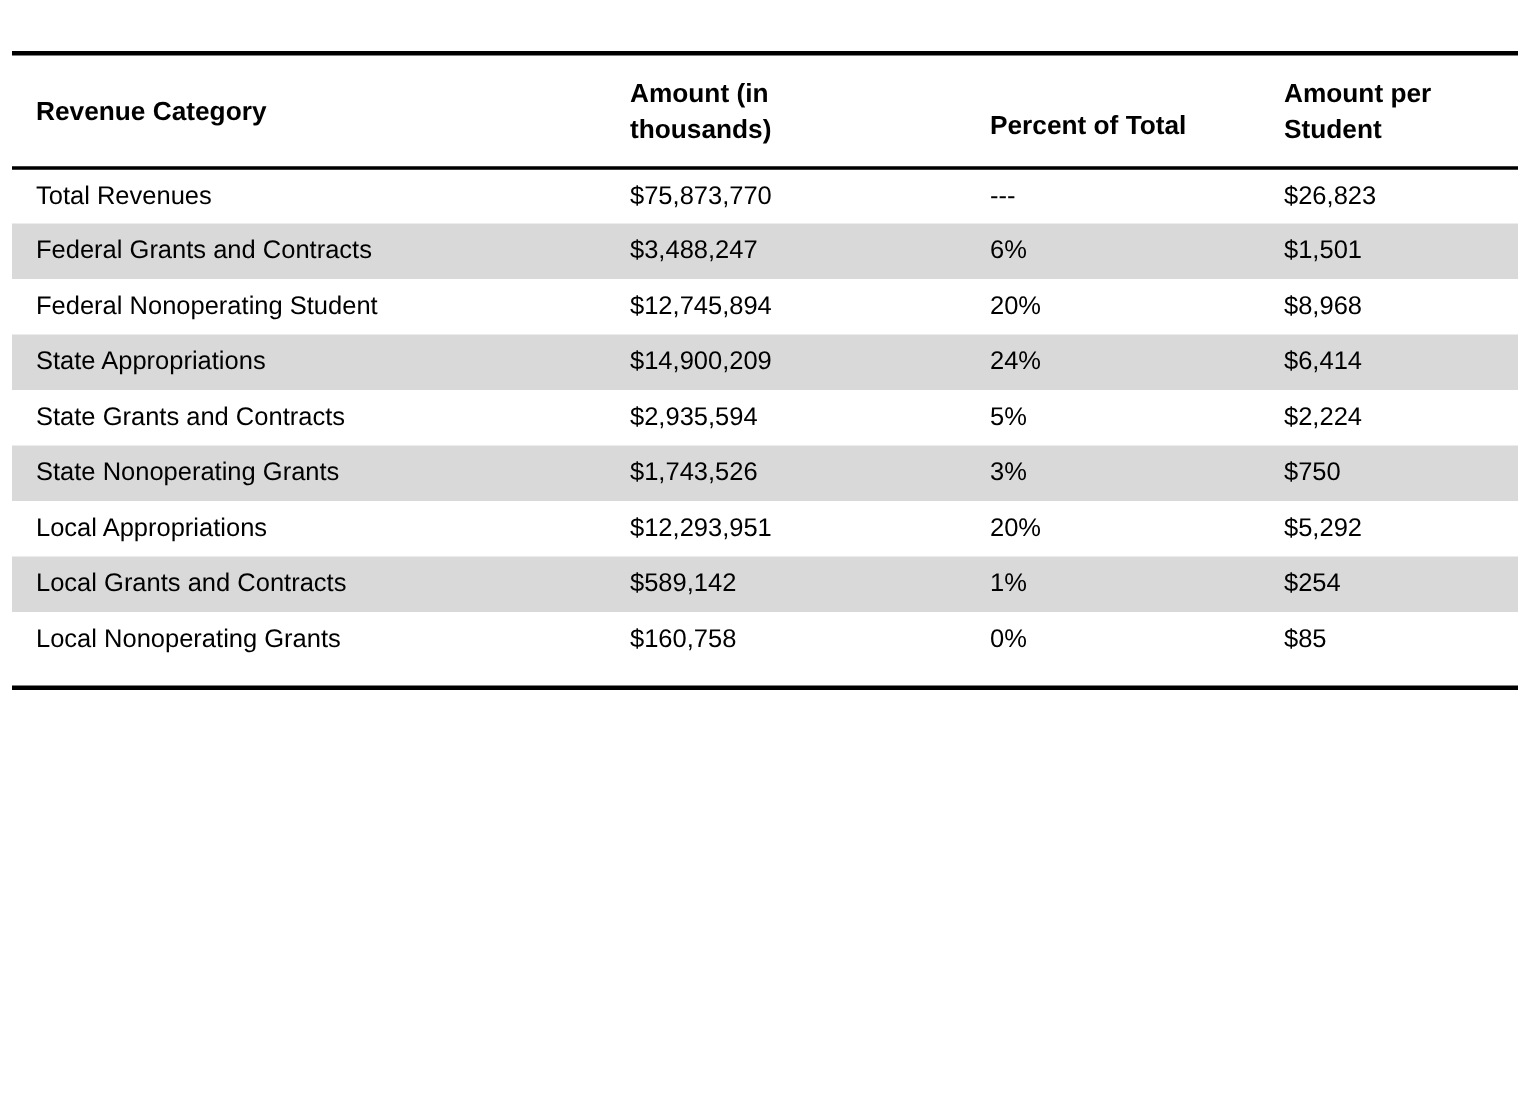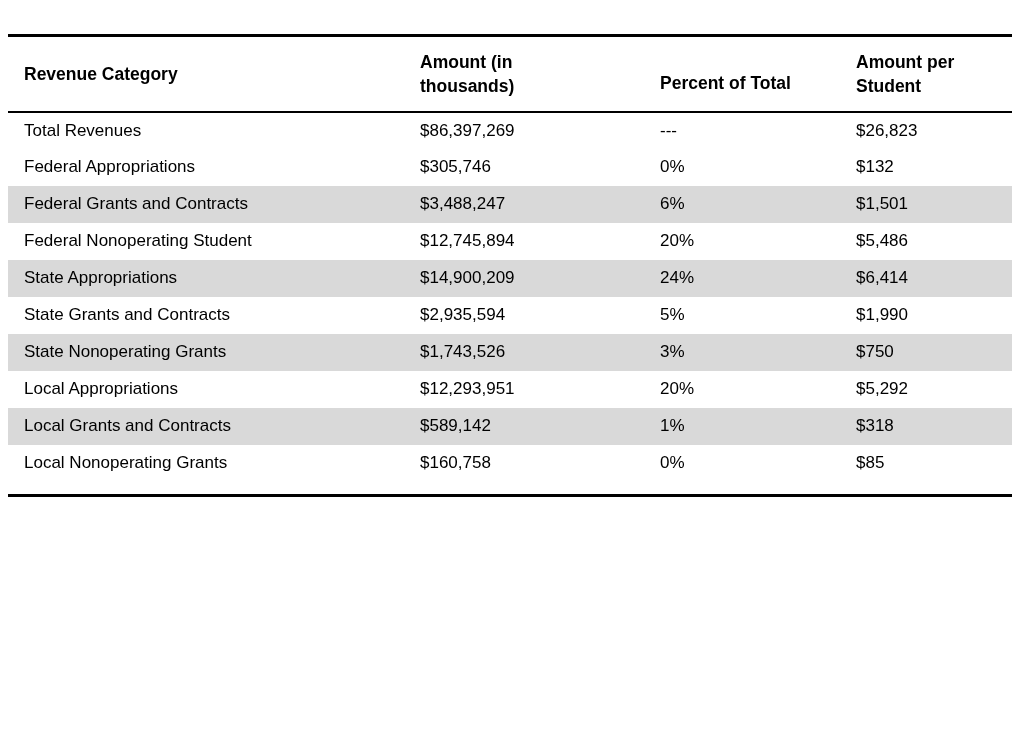--- a/index.html
+++ b/index.html
@@ -93,71 +93,65 @@
           <th class="col-amount">Amount (in
 thousands)</th>
           <th class="col-percent">Percent of Total</th>
           <th class="col-per-student">Amount per
 Student</th>
         </tr>
       </thead>
       <tbody>
           <tr>
             <td>Total Revenues</td>
-            <td>$86,397,269</td>
+            <td>$75,873,770</td>
             <td>---</td>
             <td>$26,823</td>
-          </tr>
-          <tr>
-            <td>Federal Appropriations</td>
-            <td>$305,746</td>
-            <td>0%</td>
-            <td>$132</td>
           </tr>
           <tr class="shaded">
             <td>Federal Grants and Contracts</td>
             <td>$3,488,247</td>
             <td>6%</td>
             <td>$1,501</td>
           </tr>
           <tr>
             <td>Federal Nonoperating Student</td>
             <td>$12,745,894</td>
             <td>20%</td>
-            <td>$5,486</td>
+            <td>$8,968</td>
           </tr>
           <tr class="shaded">
             <td>State Appropriations</td>
             <td>$14,900,209</td>
             <td>24%</td>
             <td>$6,414</td>
           </tr>
           <tr>
             <td>State Grants and Contracts</td>
             <td>$2,935,594</td>
             <td>5%</td>
-            <td>$1,990</td>
+            <td>$2,224</td>
           </tr>
           <tr class="shaded">
             <td>State Nonoperating Grants</td>
             <td>$1,743,526</td>
             <td>3%</td>
             <td>$750</td>
           </tr>
           <tr>
             <td>Local Appropriations</td>
             <td>$12,293,951</td>
             <td>20%</td>
             <td>$5,292</td>
           </tr>
           <tr class="shaded">
             <td>Local Grants and Contracts</td>
             <td>$589,142</td>
             <td>1%</td>
-            <td>$318</td>
+            <td>$254</td>
           </tr>
           <tr>
             <td>Local Nonoperating Grants</td>
             <td>$160,758</td>
             <td>0%</td>
             <td>$85</td>
           </tr>
         </tbody>
     </table>
   </div>

